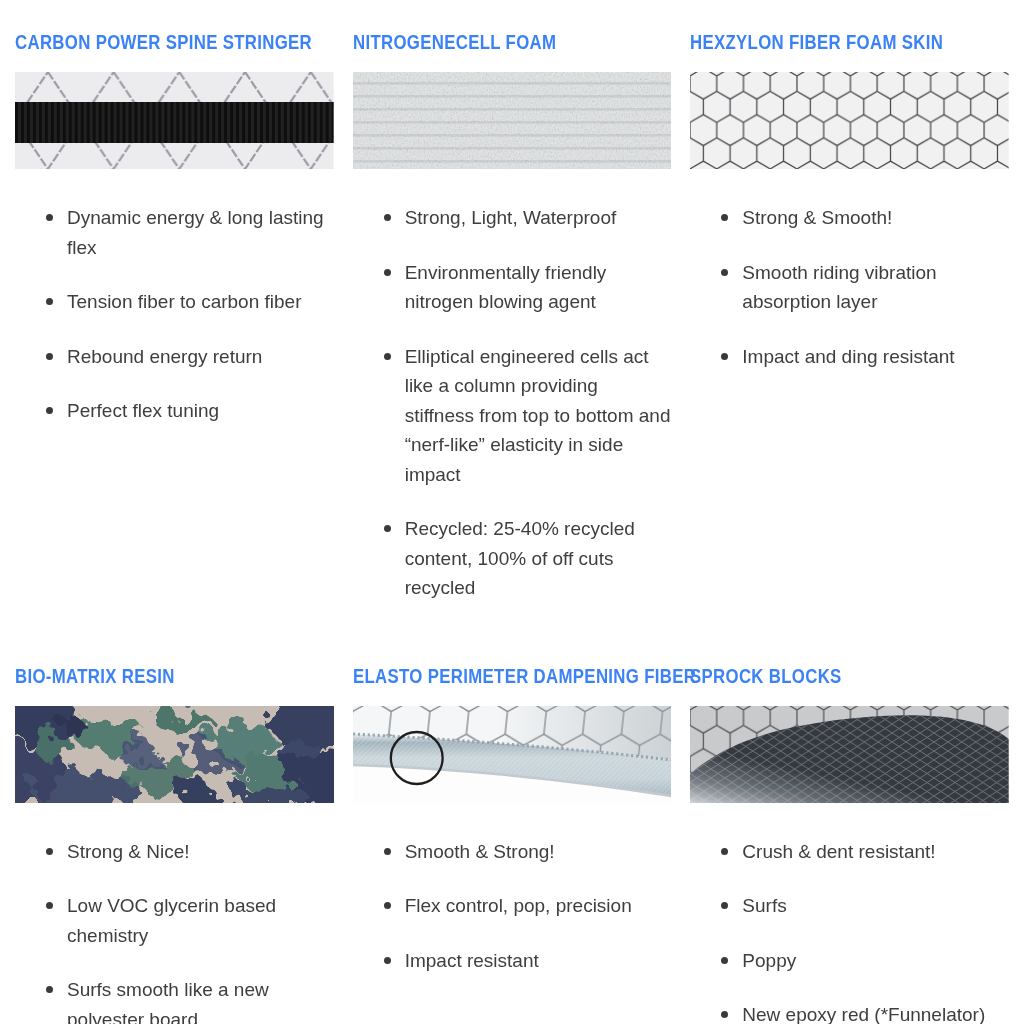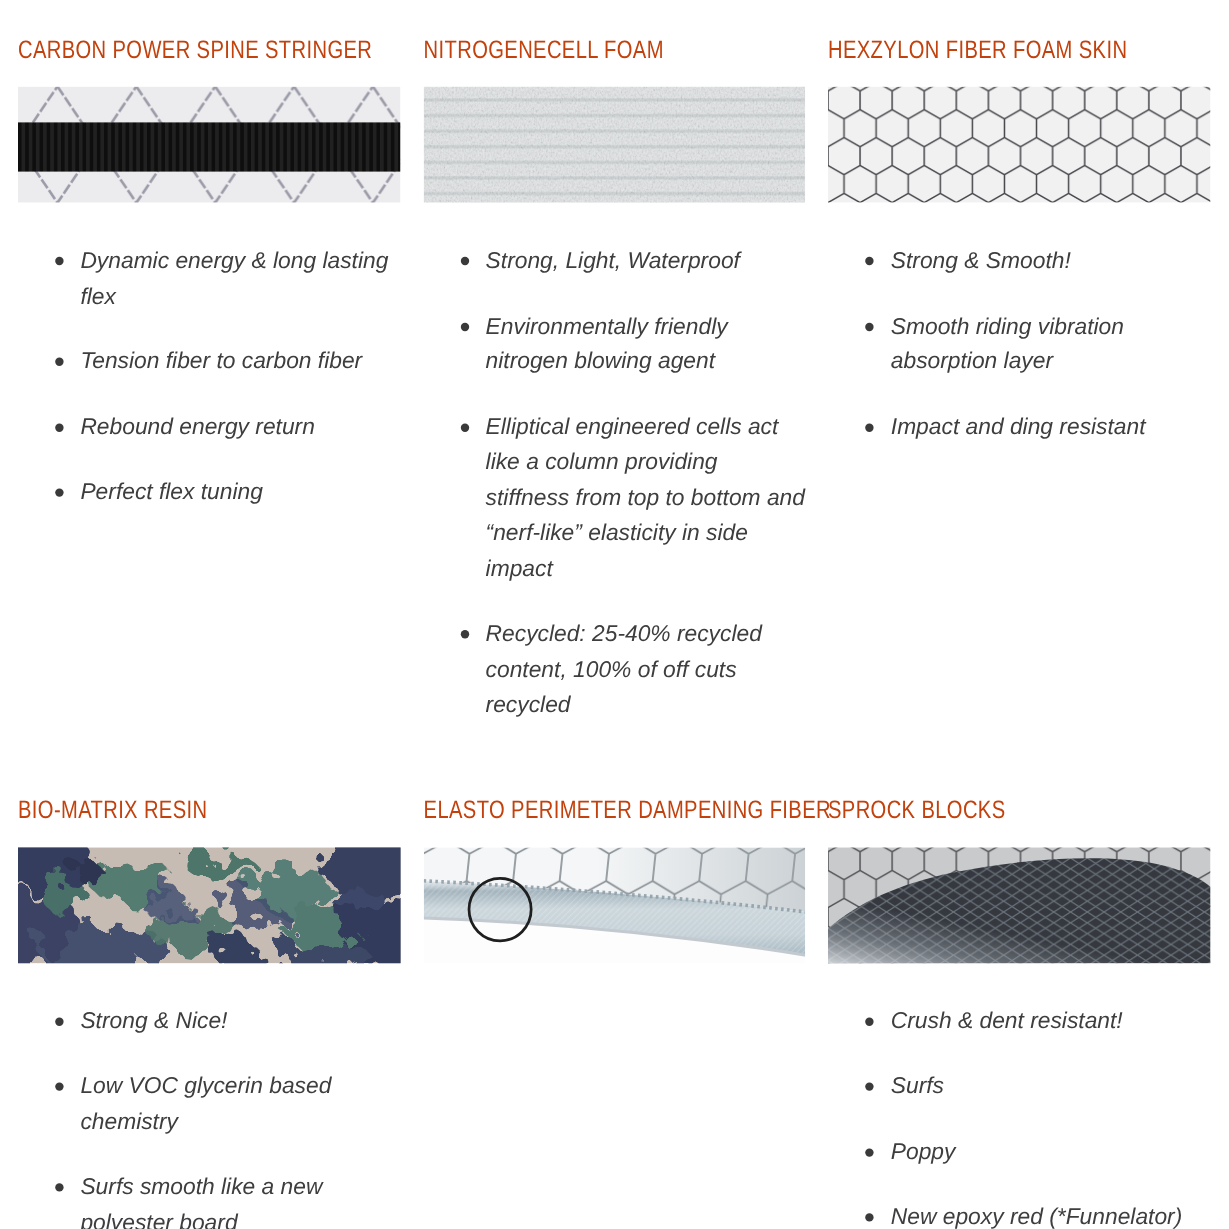--- a/index.html
+++ b/index.html
@@ -9,22 +9,22 @@
     grid-template-columns:repeat(3,1fr);
     column-gap:19px;
     row-gap:62px;
     padding:31px 15px 50px 15px;
     box-sizing:border-box;
   }
   .feature{min-width:0;}
   .title{
     margin:0 0 20px 0;
     font-size:21px;
-    font-weight:400;
-    color:#c2410c;
+    font-weight:700;
+    color:#3b82f6;
     white-space:nowrap;
     line-height:1;
   }
   .title .cond{
     display:inline-block;
     transform:scaleX(0.8);
     transform-origin:left center;
     letter-spacing:0.4px;
   }
   .tex{
@@ -34,21 +34,20 @@
     line-height:0;
   }
   .tex svg{display:block;width:100%;height:97px;}
   ul.bullets{list-style:none;margin:0;padding:0;}
   .bullets li{
     position:relative;
     padding-left:52px;
     font-size:19px;
     line-height:29.5px;
     color:#3e3e3e;
-    font-style:italic;
   }
   .bullets li + li{margin-top:25px;}
   .bullets li::before{
     content:"";
     position:absolute;
     left:31px;
     top:11px;
     width:7px;
     height:7px;
     border-radius:50%;
@@ -226,20 +225,25 @@
           <rect width="320" height="60" fill="url(#pat-hex2)" opacity="0.8"></rect>
           <rect width="320" height="60" fill="url(#grad-fade)"></rect>
         </g>
         <path d="M0,28 C95,33 210,41 320,54 L320,90 C205,72 90,62 0,59 Z" fill="url(#grad-band)"></path>
         <path d="M0,28 C95,33 210,41 320,54 L320,90 C205,72 90,62 0,59 Z" fill="url(#pat-diagwhite)" opacity="0.55"></path>
         <path d="M0,28 C95,33 210,41 320,54" fill="none" stroke="#8fa0aa" stroke-width="3" stroke-dasharray="2.2 2.8" opacity="0.9"></path>
         <path d="M0,59 C90,62 205,72 320,90" fill="none" stroke="#c2cad0" stroke-width="2.5"></path>
         <circle cx="64" cy="52" r="26" fill="none" stroke="#1f1f1f" stroke-width="2.3"></circle>
       </svg>
     </div>
+    <ul class="bullets">
+      <li>Smooth &amp; Strong!</li>
+      <li>Flex control, pop, precision</li>
+      <li>Impact resistant</li>
+    </ul>
   </section>
 
   <section class="feature">
     <h3 class="title"><span class="cond">SPROCK BLOCKS</span></h3>
     <div class="tex">
       <svg viewBox="0 0 320 97" preserveAspectRatio="none">
         <rect width="320" height="97" fill="#c9cacb"></rect>
         <rect width="320" height="97" fill="url(#pat-hex)" opacity="0.9"></rect>
         <path d="M0,97 V68 C25,46 60,30 105,21 C170,8 235,6 275,14 C298,19 312,26 320,33 V97 Z" fill="url(#pat-carbon)"></path>
         <path d="M0,97 V68 C25,46 60,30 105,21 C170,8 235,6 275,14 C298,19 312,26 320,33 V97 Z" fill="url(#grad-sheen)"></path>

